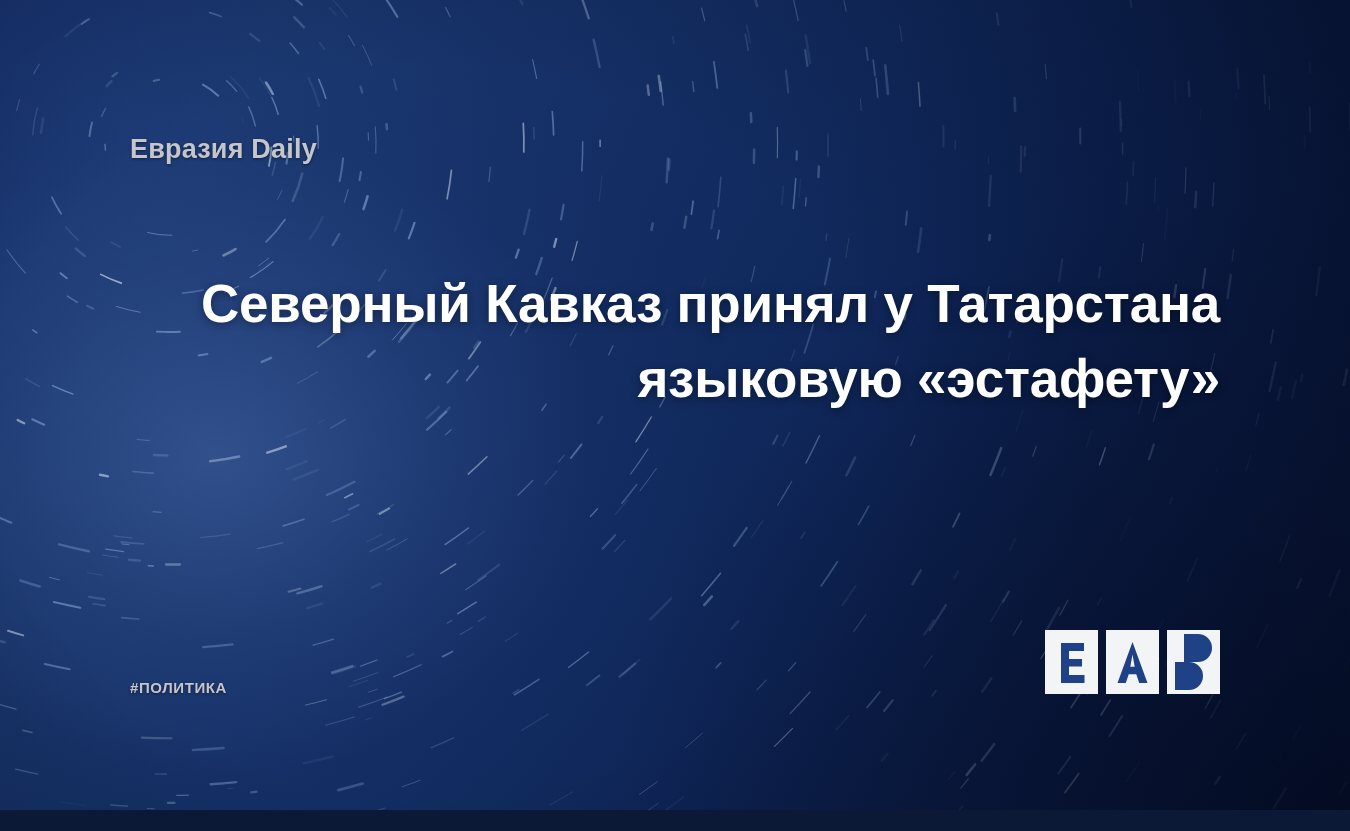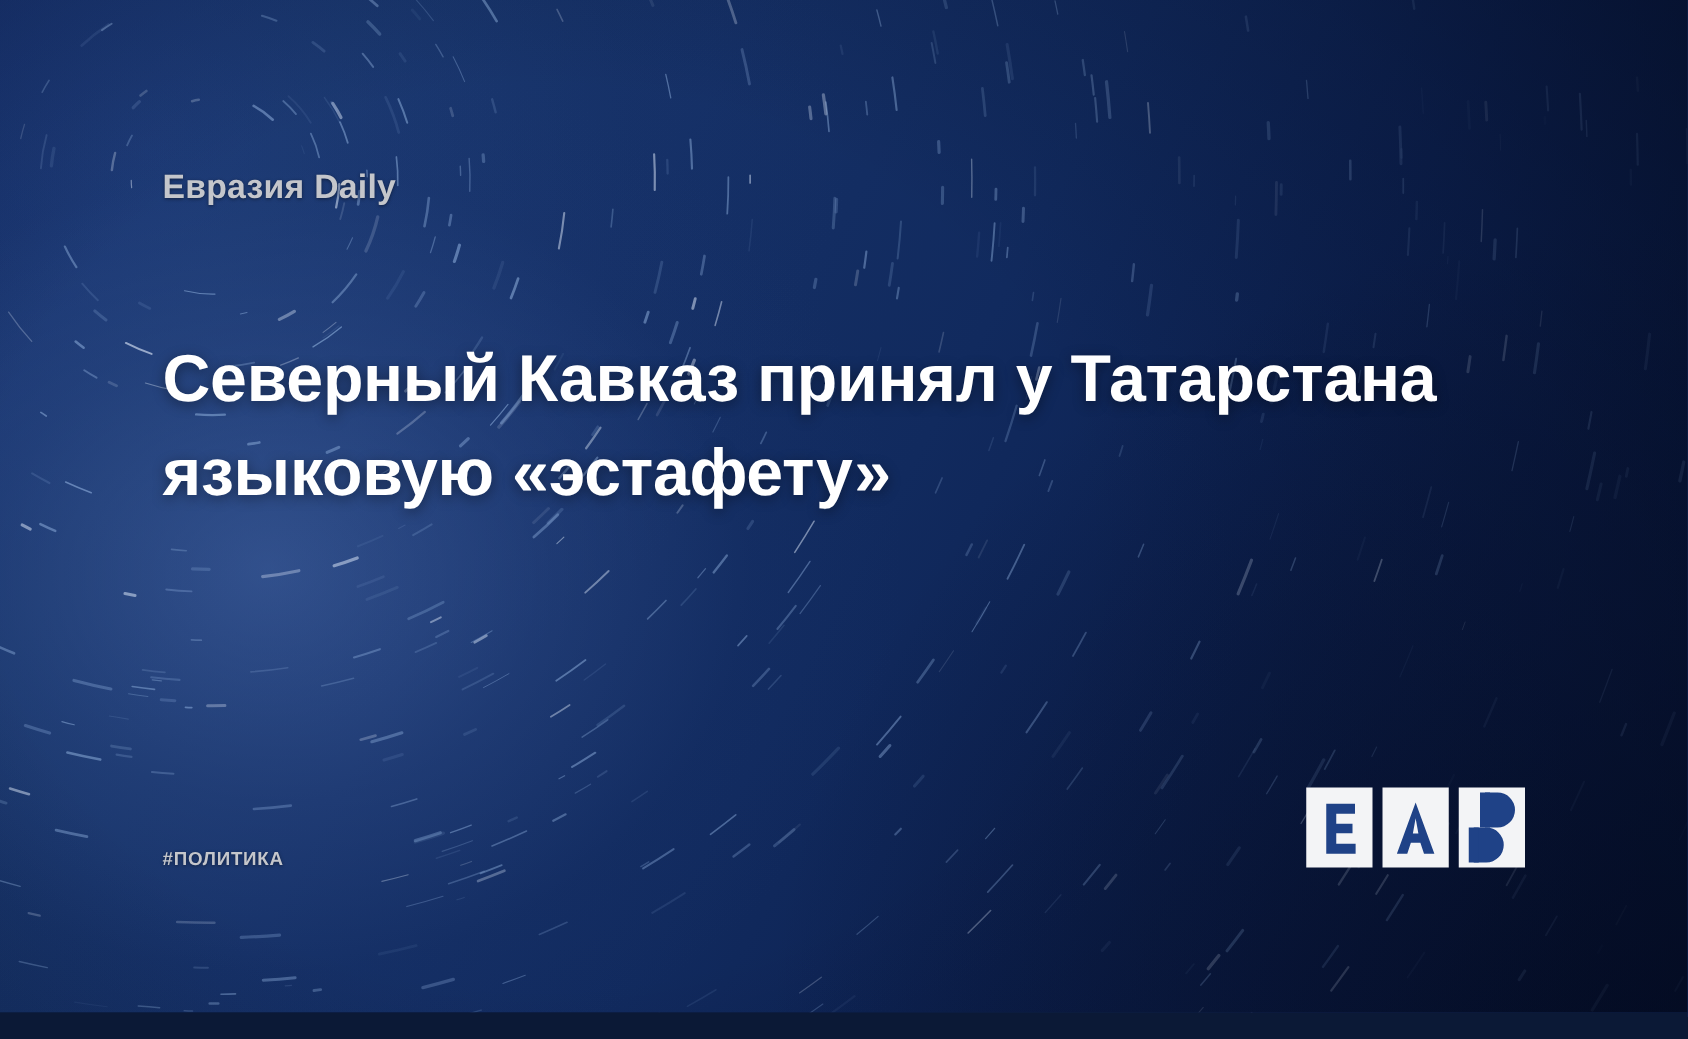--- a/index.html
+++ b/index.html
@@ -85,20 +85,21 @@
     left: 130px;
     top: 266px;
     width: 1090px;
     margin: 0;
     font-size: 53px;
     line-height: 1.42;
     font-weight: bold;
     color: #ffffff;
     letter-spacing: -0.2px;
     text-shadow: 0 2px 10px rgba(0,0,0,0.40);
+    text-align: right;
   }
 
   
   .hashtag {
     position: absolute;
     left: 130px;
     top: 679px;
     font-size: 15px;
     font-weight: bold;
     letter-spacing: 0.6px;

